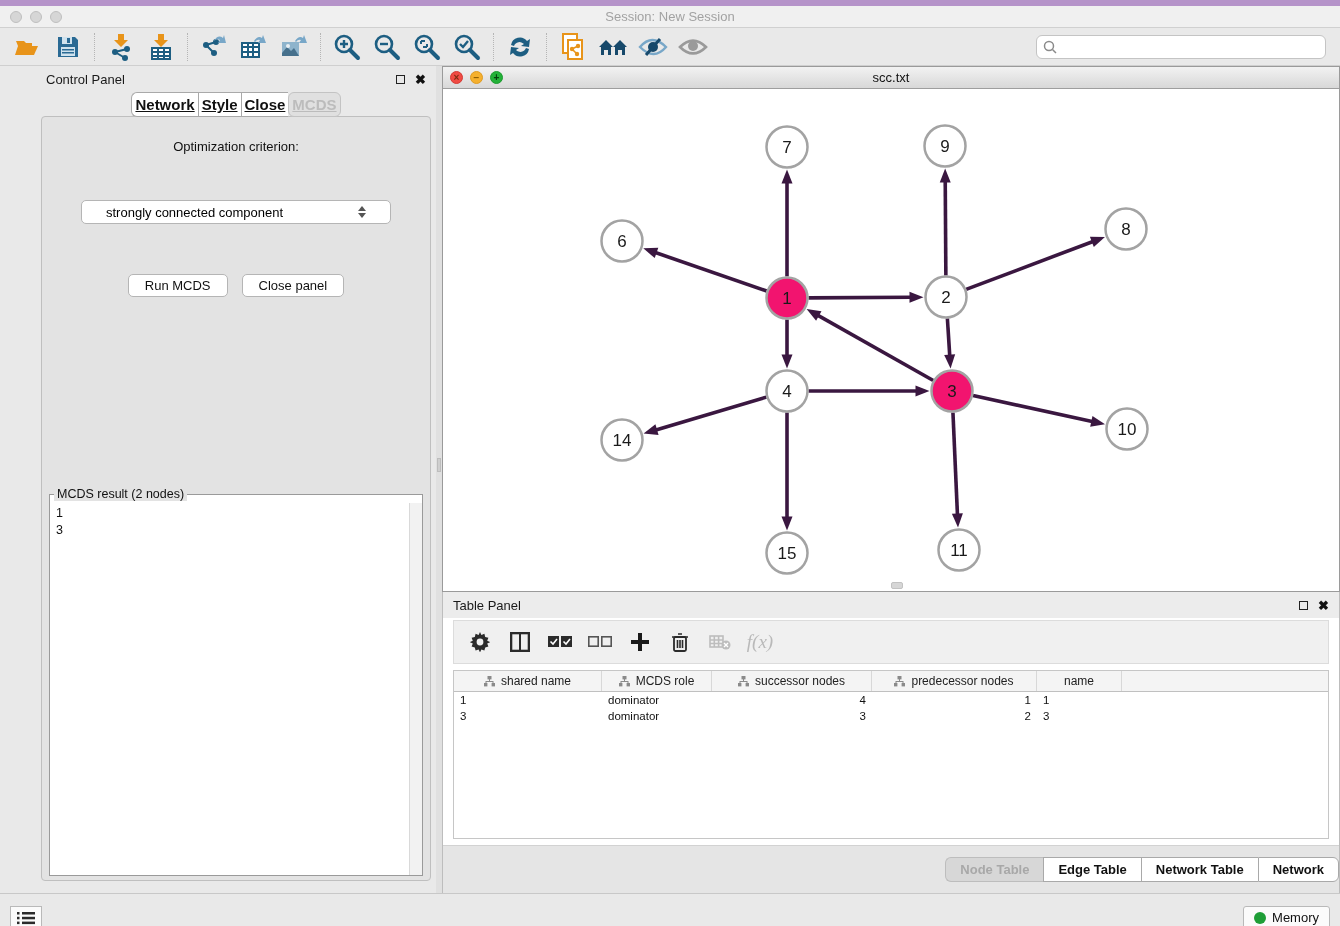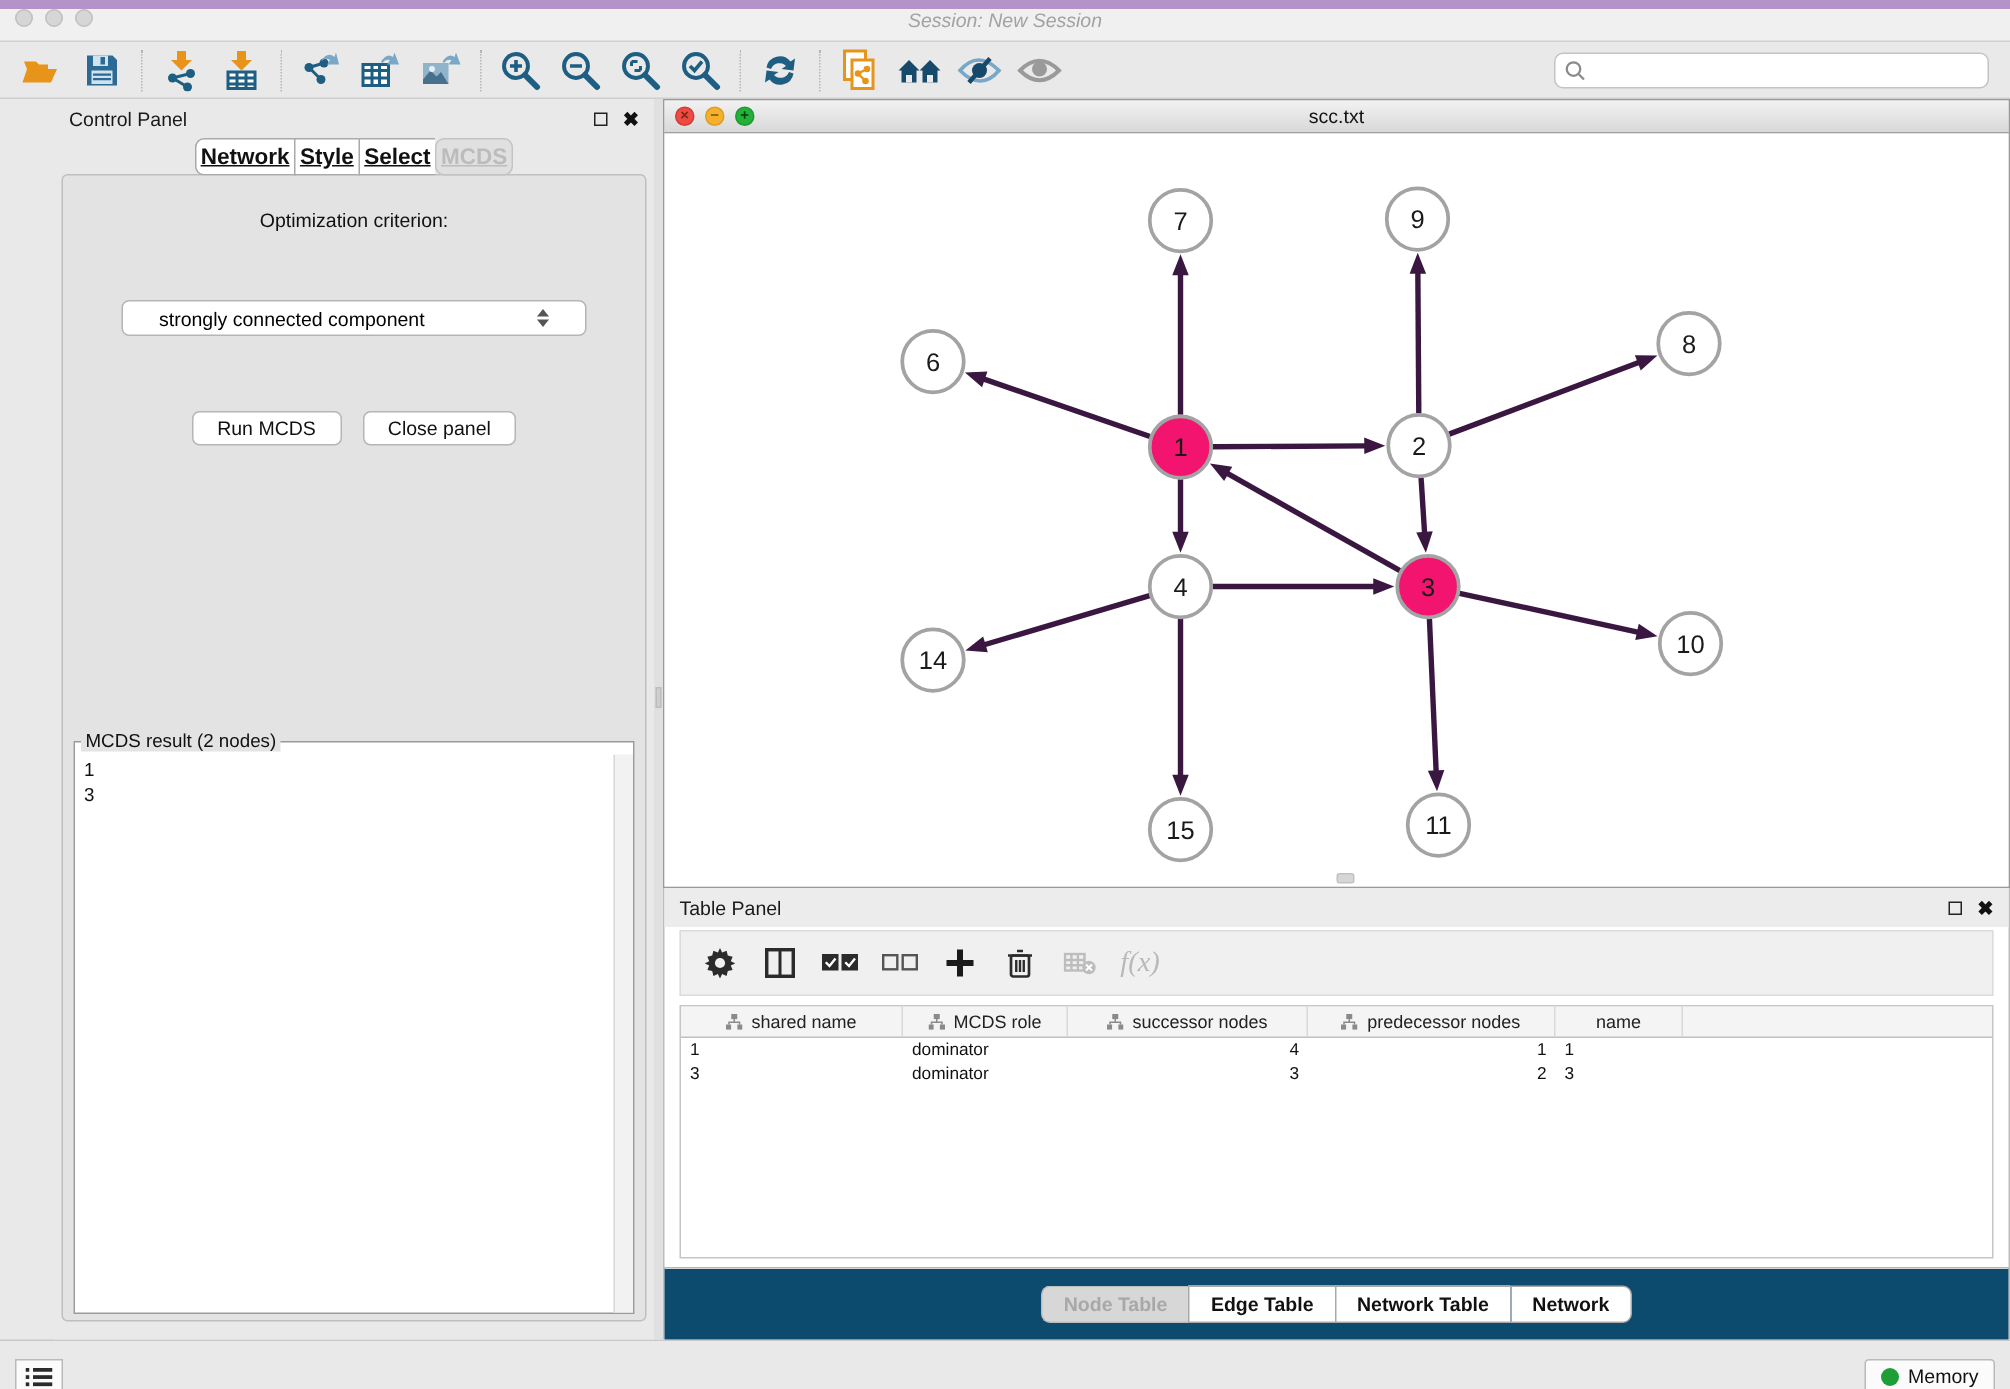--- a/index.html
+++ b/index.html
@@ -1,20 +1,20 @@
 <!DOCTYPE html>
 <html><head>
 <meta charset="utf-8">
 <style>
   * { margin:0; padding:0; box-sizing:border-box; }
   html,body { width:1340px; height:926px; font-family:"Liberation Sans", sans-serif; background:#e9e9e9; overflow:hidden; }
 
   
   .desktop-strip { height:6px; background:#b593c9; }
-  .titlebar { height:22px; background:#f0f0f0; display:flex; position:relative; border-bottom:1px solid #d0d0d0;font-style:italic; }
+  .titlebar { height:22px; background:#f0f0f0; display:flex; align-items:center; position:relative; border-bottom:1px solid #d0d0d0; }
   .traffic { display:flex; gap:8px; margin-left:10px; }
   .tl { width:12px; height:12px; border-radius:50%; background:#d6d6d6; border:1px solid #bfbfbf; }
   .win-title { position:absolute; left:0; right:0; text-align:center; color:#a2a2a2; font-size:13px; }
 
   .toolbar { height:38px; background:#e9e9e9; border-bottom:1px solid #cfcfcf; display:flex; align-items:center; padding:0 8px; }
   .tb-btn { width:40px; height:32px; display:flex; align-items:center; justify-content:center; }
   .tb-sep { width:1px; height:28px; border-left:1px dotted #b5b5b5; margin:0 6px; }
   .search-wrap { margin-left:auto; margin-right:6px; width:290px; height:24px; background:#fff; border:1px solid #c4c4c4; border-radius:6px; display:flex; align-items:center; padding:0 6px; }
   .search-wrap input { border:none; outline:none; flex:1; font-size:13px; margin-left:4px; background:transparent; }
 
@@ -68,21 +68,21 @@
   .tp-header { height:26px; background:#ececec; display:flex; align-items:center; padding:0 10px; font-size:13px; color:#1a1a1a; }
   .tp-header .sp { flex:1; }
   .tp-toolbar { margin:2px 10px 0 10px; height:44px; background:#f0f0f0; border:1px solid #dcdcdc; display:flex; align-items:center; gap:16px; padding:0 14px; }
   .tp-tool { width:24px; height:24px; display:flex; align-items:center; justify-content:center; }
   .fx-label { font-family:"Liberation Serif", serif; font-style:italic; font-size:19px; color:#b9b9b9; }
   .grid-box { margin:6px 10px 0 10px; flex:1; border:1px solid #c6c6c6; background:#fff; overflow:hidden; }
   .grid-head { display:flex; border-bottom:1px solid #c0c0c0; background:#f4f4f4; height:21px; }
   .th { display:flex; align-items:center; justify-content:center; gap:6px; font-size:12px; color:#222; border-right:1px solid #d8d8d8; height:100%; }
   .tr { display:flex; height:16px; align-items:center; }
   .td { font-size:11.5px; color:#111; padding:0 6px; overflow:hidden; }
-  .tabs-strip { height:48px; background:#0c4a6e; border-top:1px solid #d2d2d2; display:flex; align-items:center; justify-content:center; margin-top:6px; }
+  .tabs-strip { height:48px; background:#e5e5e5; border-top:1px solid #d2d2d2; display:flex; align-items:center; justify-content:flex-end; margin-top:6px; }
   .tp-tab { font-size:13px; font-weight:bold; padding:4px 14px; background:#fff; border:1px solid #a9a9a9; border-right:none; color:#111; }
   .tp-tab:first-child { border-radius:6px 0 0 6px; }
   .tp-tab:last-child { border-right:1px solid #a9a9a9; border-radius:0 6px 6px 0; }
   .tp-tab.selected { background:#d7d7d7; color:#a8a8a8; border-color:#bdbdbd; border-radius:6px 0 0 6px; }
 
   
   .status-bar { height:48px; background:#e9e9e9; border-top:1px solid #c8c8c8; display:flex; align-items:center; padding:0 10px; }
   .sb-btn { width:32px; height:24px; background:#fbfbfb; border:1px solid #b9b9b9; display:flex; align-items:center; justify-content:center; }
   .mem-btn { margin-left:auto; height:24px; background:#fbfbfb; border:1px solid #b9b9b9; border-radius:3px; display:flex; align-items:center; gap:6px; padding:0 10px; font-size:13px; color:#111; }
   .mem-dot { width:12px; height:12px; border-radius:50%; background:#1f9e37; }
@@ -246,21 +246,21 @@
   <div class="control-panel">
     <div class="cp-header">
       <span>Control Panel</span>
       <span class="sp"></span>
       <span class="float-box"></span>
       <span class="close-x">✖</span>
     </div>
     <div class="cp-tabs">
         <span class="cp-tab">Network</span>
         <span class="cp-tab">Style</span>
-        <span class="cp-tab">Select</span>
+        <span class="cp-tab">Close</span>
         <span class="cp-tab selected">MCDS</span>
       </div>
     <div class="cp-body">
       <div class="opt-label">Optimization criterion:</div>
       <div class="mac-select">
         <span>strongly connected component</span>
         <span class="sp"></span>
         <span class="chevrons">
             <span class="chev-up"></span>
             <span class="chev-dn"></span>

